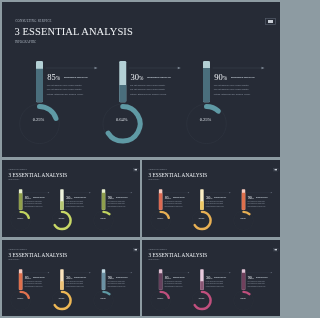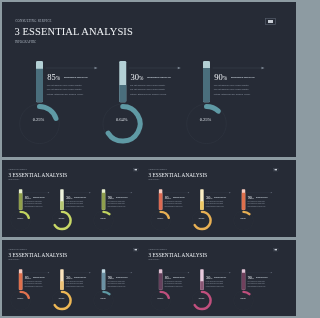--- a/index.html
+++ b/index.html
@@ -1,19 +1,19 @@
 <!DOCTYPE html>
 <html><head>
 <meta charset="utf-8">
 <style>
   html,body{margin:0;padding:0;}
   body{width:281px;height:318px;overflow:hidden;background:#8d9ba2;
        font-family:"Liberation Sans",sans-serif;-webkit-font-smoothing:antialiased;}
   #stage{position:absolute;left:0;top:0;width:281px;height:318px;}
-  .slide{position:absolute;background:#262b36;overflow:hidden;padding-left:16px;}
+  .slide{position:absolute;background:#262b36;overflow:hidden;}
   .inner{position:absolute;left:0;top:0;width:278px;height:155.5px;transform-origin:0 0;}
   #hero{left:1.5px;top:1.5px;width:278px;height:155.5px;}
   #tl{left:1.5px;top:159.5px;width:138px;height:77.5px;}
   #tr{left:141.5px;top:159.5px;width:138px;height:77.5px;}
   #bl{left:1.5px;top:239.5px;width:138px;height:76.5px;}
   #br{left:141.5px;top:239.5px;width:138px;height:76.5px;}
 
   .h-eyebrow{position:absolute;left:13.8px;top:17.7px;font-size:3.0px;letter-spacing:.25px;
              color:#b4bdc8;font-family:"Liberation Serif",serif;white-space:nowrap;}
   .h-title{position:absolute;left:13.0px;top:24.5px;font-size:10.5px;letter-spacing:.1px;

